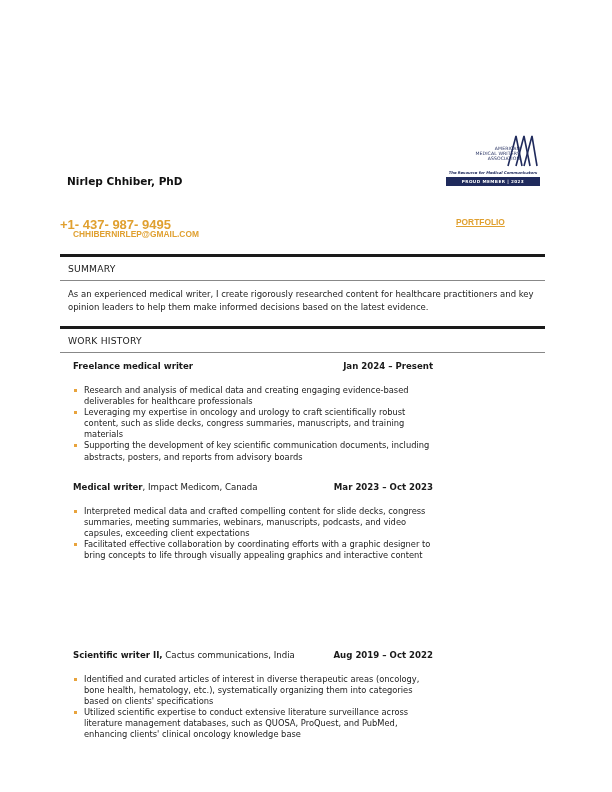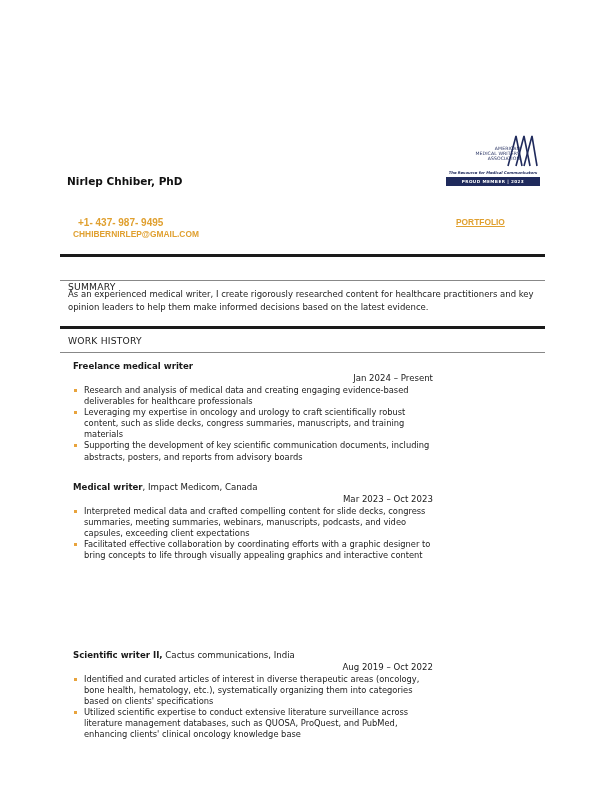--- a/index.html
+++ b/index.html
@@ -11,38 +11,38 @@
   .logo { position:absolute; left:446px; top:86px; width:94px; height:56px; }
   .logo .mark { position:absolute; right:2px; top:0; width:34px; height:36px; }
   .logo .txt { position:absolute; left:4px; top:14px; width:70px; text-align:right;
                font-size:4.6px; line-height:5px; color:#1f2a5c; letter-spacing:0.1px; }
   .logo .tag { position:absolute; left:0; top:38px; width:94px; text-align:center;
                font-size:3.8px; font-style:italic; color:#1f2a5c; font-weight:bold; }
   .logo .bar { position:absolute; left:0; top:45px; width:94px; height:9px; background:#1f2a5c;
                color:#ffffff; font-size:4.2px; font-weight:bold; text-align:center; line-height:9px; letter-spacing:0.4px; }
 
   .name { position:absolute; left:67px; top:129px; font-size:10.5px; font-weight:bold; color:#111; }
-  .phone { position:absolute; left:78px; top:171px; font-family:"Liberation Sans", sans-serif;
-           font-size:10px; font-weight:bold; color:#e0a030; }
+  .phone { position:absolute; left:60px; top:171px; font-family:"Liberation Sans", sans-serif;
+           font-size:13px; font-weight:bold; color:#e0a030; }
   .email { position:absolute; left:73px; top:183px; font-family:"Liberation Sans", sans-serif;
            font-size:8.4px; font-weight:bold; color:#e0a030; }
   .portfolio { position:absolute; left:456px; top:171px; font-family:"Liberation Sans", sans-serif;
                font-size:8.4px; font-weight:bold; color:#e0a030; text-decoration:underline; }
 
   .rule-thick { position:absolute; left:60px; width:485px; height:3px; background:#1a1a1a; }
   .rule-thin { position:absolute; left:60px; width:485px; height:1px; background:#888; }
   .section-title { position:absolute; left:68px; font-size:9.2px; color:#222; letter-spacing:0.2px; }
 
   .summary { position:absolute; left:68px; top:242px; width:478px; font-size:8.5px; line-height:12.5px; color:#222; }
 
   .job { position:absolute; left:73px; width:360px; }
   .job-head { position:relative; height:12px; font-size:8.6px; }
   .job-title { font-weight:bold; }
   .job-company { font-weight:normal; }
-  .job-dates { position:absolute; right:0; top:12px; font-weight:normal; }
+  .job-dates { position:absolute; right:0; top:0; font-weight:bold; }
   ul.bullets { list-style:none; margin:0; padding:0; position:relative; }
   ul.bullets li { position:relative; padding-left:11px; font-size:8.3px; line-height:11.1px; color:#222; }
   ul.bullets li .dot { position:absolute; left:1px; top:4px; width:3px; height:3px; background:#e8a33c; }
 </style>
 </head>
 <body>
 
 <div class="page">
 
   <div class="logo">
@@ -61,21 +61,21 @@
     <div class="tag">The Resource for Medical Communicators</div>
     <div class="bar">PROUD MEMBER | 2023</div>
   </div>
 
   <div class="name">Nirlep Chhiber, PhD</div>
   <div class="phone">+1- 437- 987- 9495</div>
   <div class="email">CHHIBERNIRLEP@GMAIL.COM</div>
   <div class="portfolio">PORTFOLIO</div>
 
   <div class="rule-thick" style="top:208px;"></div>
-  <div class="section-title" style="top:235px;">SUMMARY</div>
+  <div class="section-title" style="top:217px;">SUMMARY</div>
   <div class="rule-thin" style="top:234px;"></div>
   <div class="summary">As an experienced medical writer, I create rigorously researched content for healthcare practitioners and key opinion leaders to help them make informed decisions based on the latest evidence.</div>
 
   <div class="rule-thick" style="top:280px;"></div>
   <div class="section-title" style="top:289px;">WORK HISTORY</div>
   <div class="rule-thin" style="top:306px;"></div>
 
   <div class="job" style="top:315px;">
     <div class="job-head">
       <span class="job-title">Freelance medical writer</span><span class="job-company"></span>

